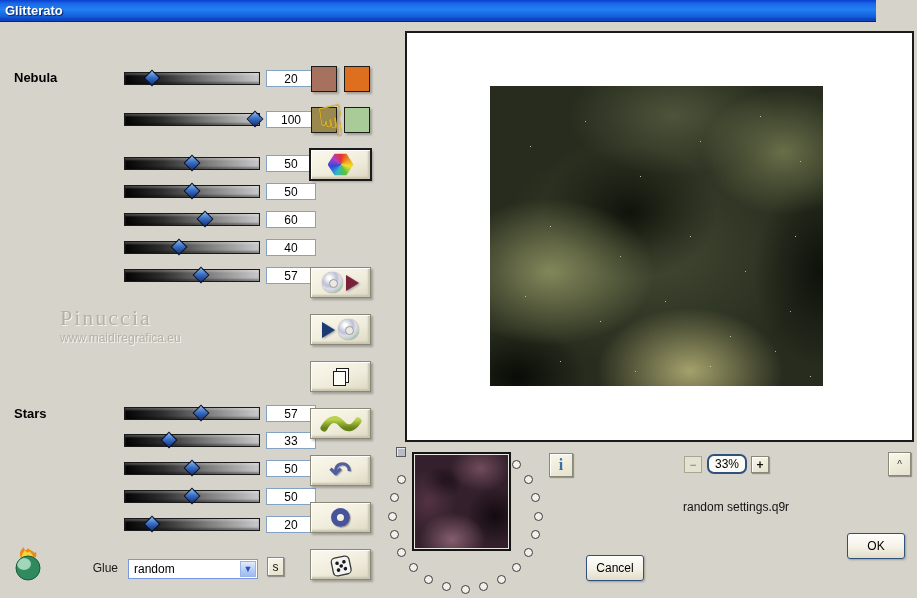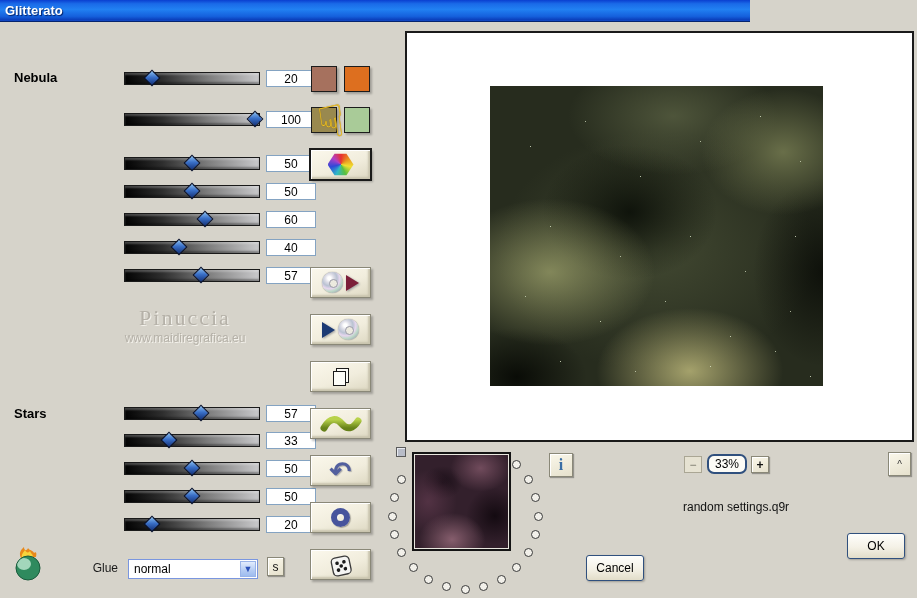--- a/index.html
+++ b/index.html
@@ -2,21 +2,21 @@
 <html><head>
 <meta charset="utf-8">
 <style>
   * { margin:0; padding:0; box-sizing:border-box; }
   html,body { width:917px; height:598px; }
   body { font-family:"Liberation Sans", sans-serif; background:#d6d3ca; overflow:hidden; }
   #app { position:relative; width:917px; height:598px; background:#d6d3ca; }
 
   
   .titlebar {
-    position:absolute; left:0; top:0; width:750px; height:22px;
+    position:absolute; left:0; top:0; width:876px; height:22px;
     background:linear-gradient(180deg,#0a3fd0 0%,#1a6ae8 18%,#2180f2 45%,#1560dc 78%,#0a3cb8 96%,#1a55d0 100%);
     border-bottom:1px solid #06246e;
     color:#fff; font-weight:bold; font-size:13px; line-height:22px; padding-left:5px;
     text-shadow:1px 1px 1px #00206a;
   }
 
   
   .srow { position:absolute; height:14px; }
   .track {
     position:absolute; left:124px; top:0; width:136px; height:13px;
@@ -75,21 +75,21 @@
   .dropdown { position:absolute; left:128px; top:559px; width:130px; height:20px; background:#fff;
     border:1px solid #7a96df; font-size:12px; line-height:18px; padding-left:5px; color:#000; cursor:pointer; }
   .dropdown .arrowbox { position:absolute; right:1px; top:1px; width:16px; height:16px;
     background:linear-gradient(180deg,#e2ecfd,#b5ccf3 60%,#9ebcf0); border:1px solid #9ab4e8;
     display:flex; align-items:center; justify-content:center; color:#2a50b8; font-size:9px; }
   .smallbtn { position:absolute; background:linear-gradient(160deg,#faf7ea,#e6e1cd);
     border:1px solid #8a8878; box-shadow:inset 1px 1px 0 #fff, 1px 1px 1px rgba(0,0,0,0.3);
     font-size:12px; display:flex; align-items:center; justify-content:center; cursor:pointer; color:#111; }
 
   
-  .watermark { position:absolute; left:60px; top:305px; width:250px; text-align:center; color:#b5b1a8; }
+  .watermark { position:absolute; left:60px; top:305px; width:250px; text-align:left; color:#b5b1a8; }
   .watermark .wname { font-family:"Liberation Serif", serif; font-size:22px; letter-spacing:2px; text-shadow:1px 1px 0 #f4f2ec; }
   .watermark .wurl { font-size:12px; text-shadow:1px 1px 0 #f4f2ec; }
 
   
   .preview-panel { position:absolute; left:405px; top:31px; width:509px; height:411px; background:#fff; border:2px solid #1a1a1a; }
   .neb-image { position:absolute; left:490px; top:86px; width:333px; height:300px;
     background:
       radial-gradient(ellipse 45% 35% at 18% 62%, rgba(158,162,108,0.75), rgba(0,0,0,0) 70%),
       radial-gradient(ellipse 40% 30% at 60% 95%, rgba(178,174,116,0.9), rgba(0,0,0,0) 70%),
       radial-gradient(ellipse 35% 30% at 88% 22%, rgba(140,146,96,0.65), rgba(0,0,0,0) 70%),
@@ -242,21 +242,21 @@
   <div class="srow" style="top:518px;">
 
     <div class="track">
         <div class="thumb" style="left: calc(20%);"></div>
       </div>
     <input class="val" value="20" style="">
   </div>
 
   <span style="position:absolute; left:0; top:561px; width:118px; text-align:right; font-size:12px; color:#1a1a1a; display:inline-block;padding-left:41px;">Glue</span>
   <div class="dropdown">
-    <span>normal</span>
+    <span>random</span>
     <span class="arrowbox">▼</span>
   </div>
   <div class="smallbtn" style="left:267px; top:557px; width:17px; height:19px;">s</div>
 
   <svg style="position:absolute; left:11px; top:546px;" width="36" height="36" viewBox="0 0 36 36">
     <path d="M10 12 C 7 6, 11 3, 13 1 C 13 5, 16 5, 17 2 C 19 5, 22 4, 23 7 C 25 5, 26 7, 25 11 Z" fill="#e8891a"></path>
     <path d="M11 12 C 10 8, 13 6, 14 4 C 15 7, 18 7, 19 5 C 20 8, 22 8, 22 11 Z" fill="#f6d33c"></path>
     <circle cx="17" cy="22" r="12" fill="#2f8a5e"></circle>
     <ellipse cx="13" cy="18" rx="7" ry="6" fill="#bfe8d2" opacity="0.8"></ellipse>
     <circle cx="17" cy="22" r="12" fill="none" stroke="#1a5a3c" stroke-width="1"></circle>

